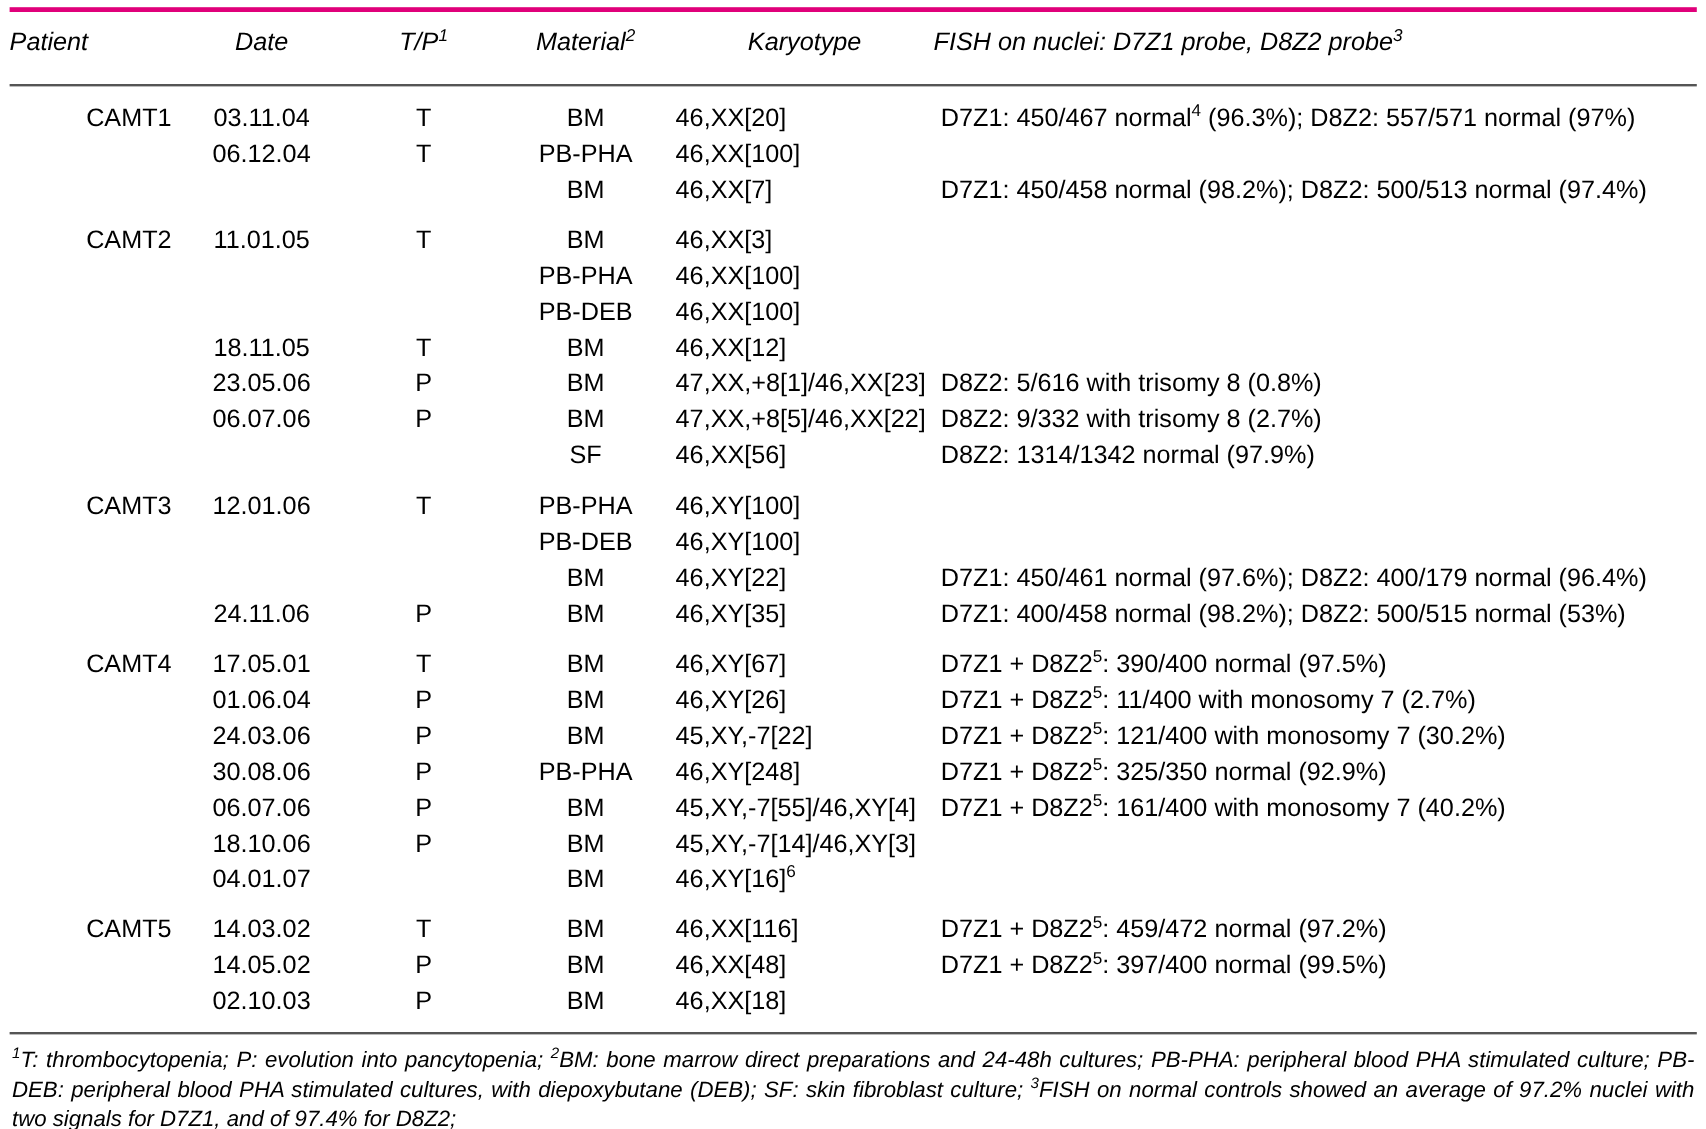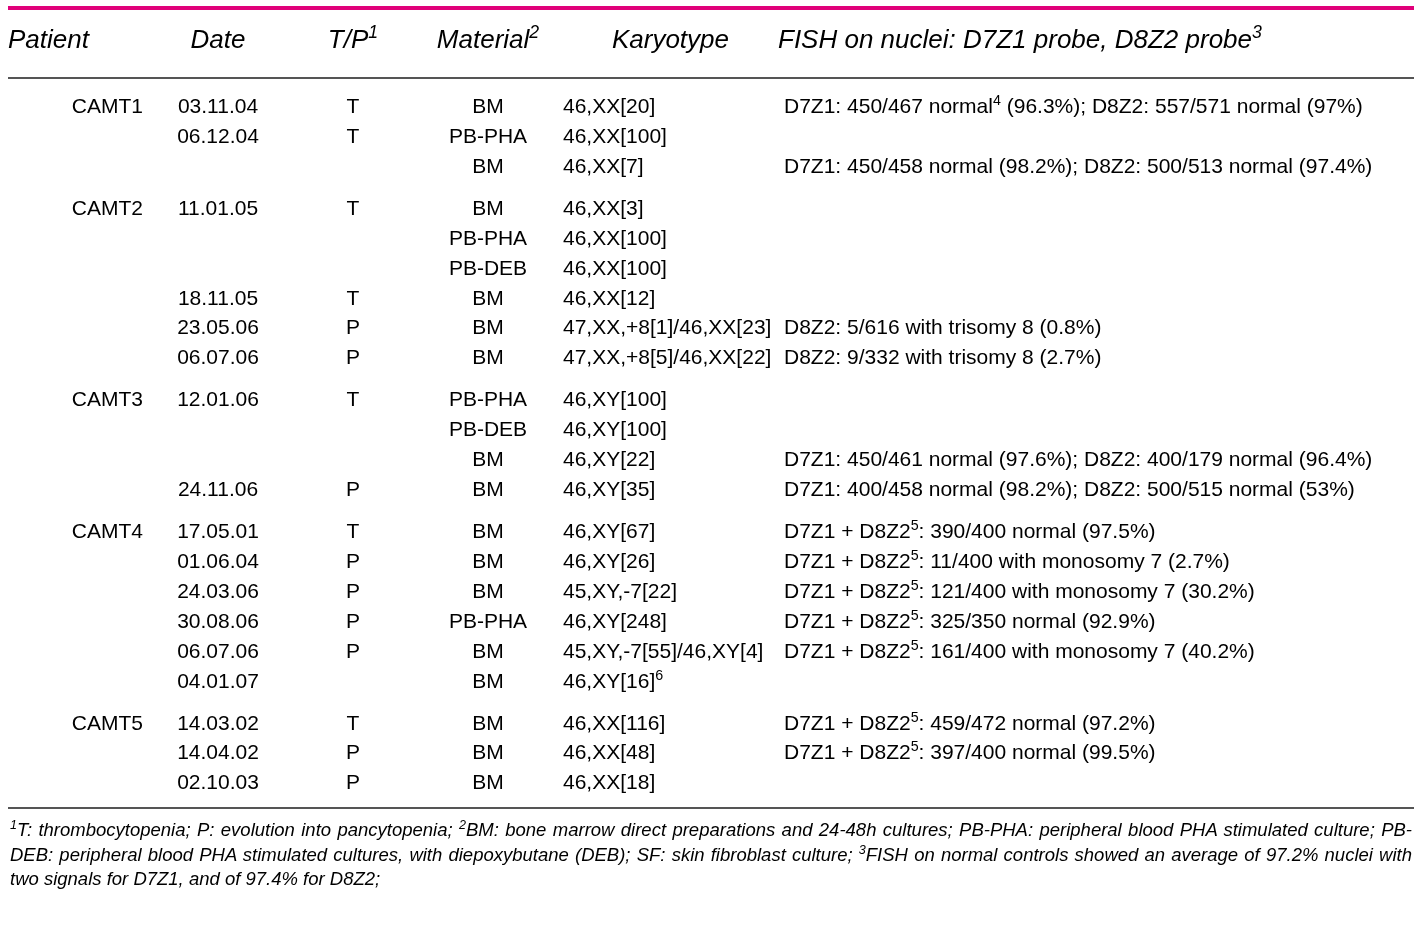--- a/index.html
+++ b/index.html
@@ -45,21 +45,21 @@
   table.main col.c-patient { width: 135px; }
   table.main col.c-date    { width: 150px; }
   table.main col.c-tp      { width: 120px; }
   table.main col.c-mat     { width: 150px; }
   table.main col.c-kar     { width: 215px; }
   table.main col.c-fish    { width: auto; }
 
   thead th {
     font-style: italic;
     font-weight: normal;
-    font-size: 26px;
+    font-size: 21px;
     padding: 14px 0 16px 0;
     text-align: center;
     vertical-align: bottom;
   }
   thead th.left { text-align: left; }
 
   tbody td {
     padding: 1px 0;
     vertical-align: top;
     line-height: 1.33;
@@ -194,20 +194,28 @@
           <td class="fish"><span>D8Z2: 5/616 with trisomy 8 (0.8%)</span></td>
         </tr>
         <tr>
           <td class="patient"></td>
           <td class="date"><span>06.07.06</span></td>
           <td class="tp"><span>P</span></td>
           <td class="mat"><span>BM</span></td>
           <td class="kar"><span>47,XX,+8[5]/46,XX[22]</span></td>
           <td class="fish"><span>D8Z2: 9/332 with trisomy 8 (2.7%)</span></td>
         </tr>
+        <tr>
+          <td class="patient"></td>
+          <td class="date"></td>
+          <td class="tp"></td>
+          <td class="mat"><span>SF</span></td>
+          <td class="kar"><span>46,XX[56]</span></td>
+          <td class="fish"><span>D8Z2: 1314/1342 normal (97.9%)</span></td>
+        </tr>
         <tr class="group-start">
           <td class="patient"><span>CAMT3</span></td>
           <td class="date"><span>12.01.06</span></td>
           <td class="tp"><span>T</span></td>
           <td class="mat"><span>PB-PHA</span></td>
           <td class="kar"><span>46,XY[100]</span></td>
           <td class="fish"></td>
         </tr>
         <tr>
           <td class="patient"></td>
@@ -268,37 +276,45 @@
         <tr>
           <td class="patient"></td>
           <td class="date"><span>06.07.06</span></td>
           <td class="tp"><span>P</span></td>
           <td class="mat"><span>BM</span></td>
           <td class="kar"><span>45,XY,-7[55]/46,XY[4]</span></td>
           <td class="fish"><span>D7Z1 + D8Z2</span><sup>5</sup><span>: 161/400 with monosomy 7 (40.2%)</span></td>
         </tr>
         <tr>
           <td class="patient"></td>
+          <td class="date"><span>18.10.06</span></td>
+          <td class="tp"><span>P</span></td>
+          <td class="mat"><span>BM</span></td>
+          <td class="kar"><span>45,XY,-7[14]/46,XY[3]</span></td>
+          <td class="fish"></td>
+        </tr>
+        <tr>
+          <td class="patient"></td>
           <td class="date"><span>04.01.07</span></td>
           <td class="tp"></td>
           <td class="mat"><span>BM</span></td>
           <td class="kar"><span>46,XY[16]</span><sup>6</sup></td>
           <td class="fish"></td>
         </tr>
         <tr class="group-start">
           <td class="patient"><span>CAMT5</span></td>
           <td class="date"><span>14.03.02</span></td>
           <td class="tp"><span>T</span></td>
           <td class="mat"><span>BM</span></td>
           <td class="kar"><span>46,XX[116]</span></td>
           <td class="fish"><span>D7Z1 + D8Z2</span><sup>5</sup><span>: 459/472 normal (97.2%)</span></td>
         </tr>
         <tr>
           <td class="patient"></td>
-          <td class="date"><span>14.04.02</span></td>
+          <td class="date"><span>14.05.02</span></td>
           <td class="tp"><span>P</span></td>
           <td class="mat"><span>BM</span></td>
           <td class="kar"><span>46,XX[48]</span></td>
           <td class="fish"><span>D7Z1 + D8Z2</span><sup>5</sup><span>: 397/400 normal (99.5%)</span></td>
         </tr>
         <tr>
           <td class="patient"></td>
           <td class="date"><span>02.10.03</span></td>
           <td class="tp"><span>P</span></td>
           <td class="mat"><span>BM</span></td>

